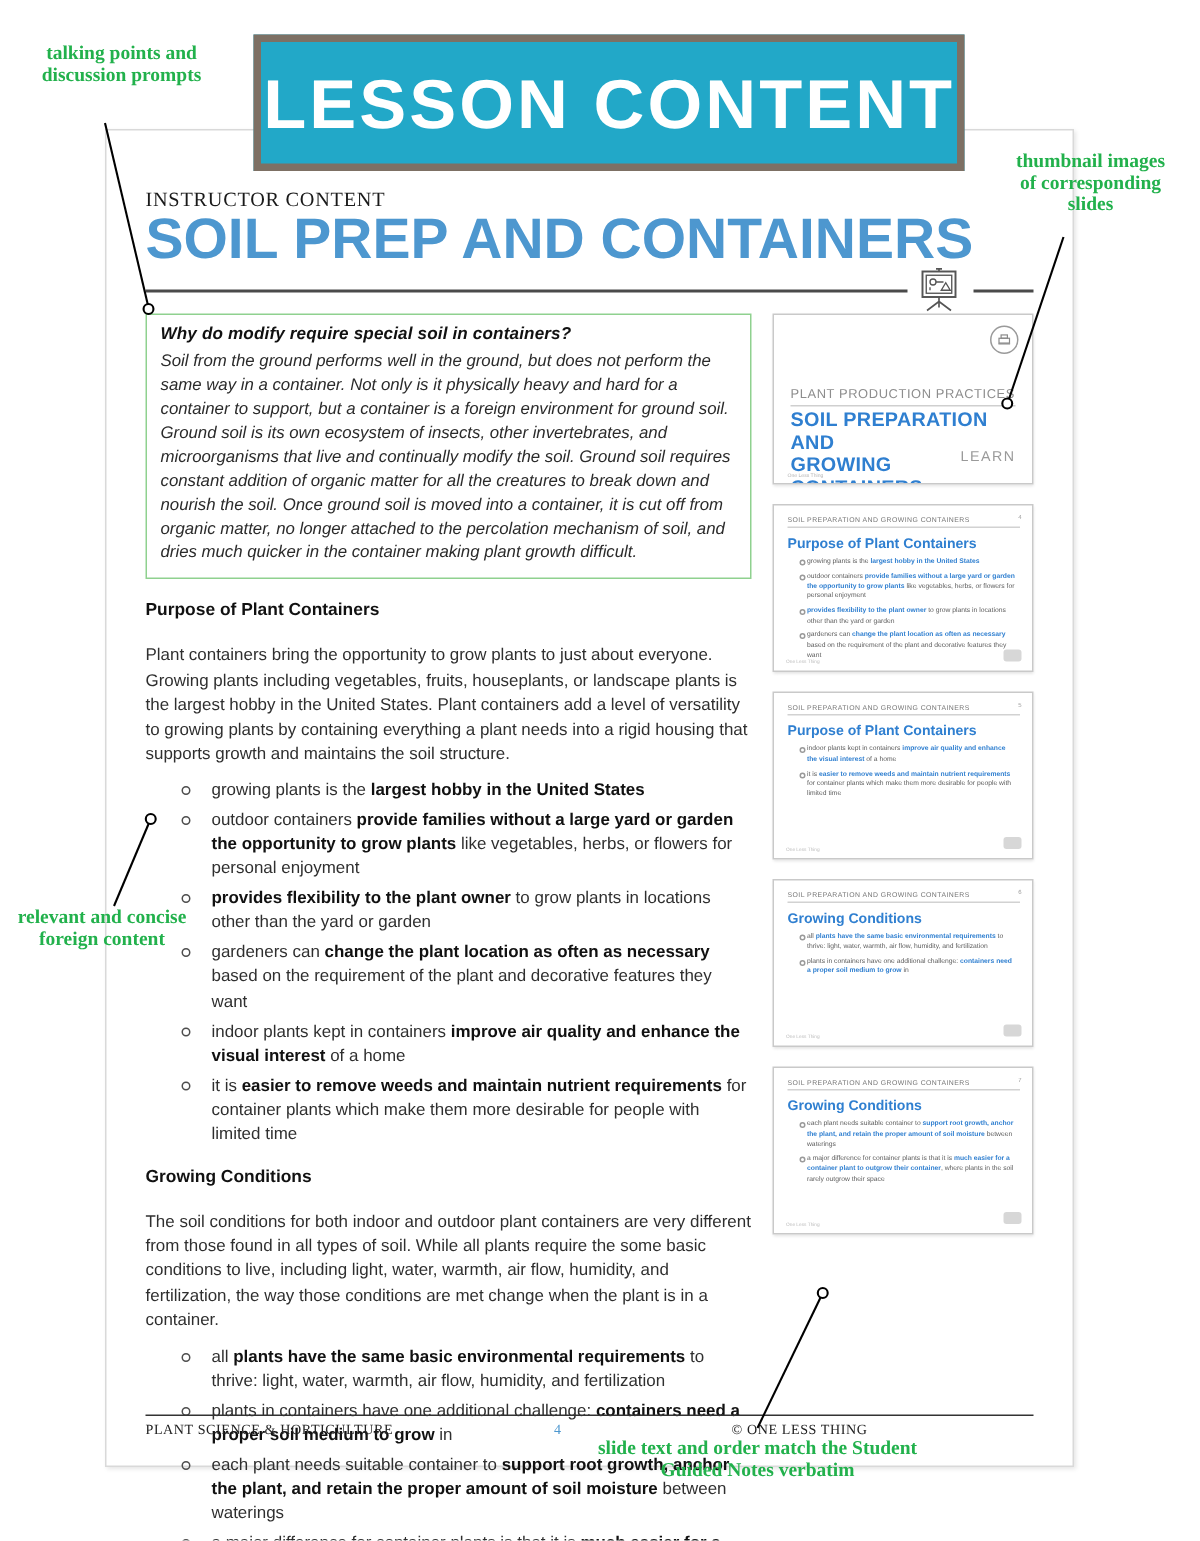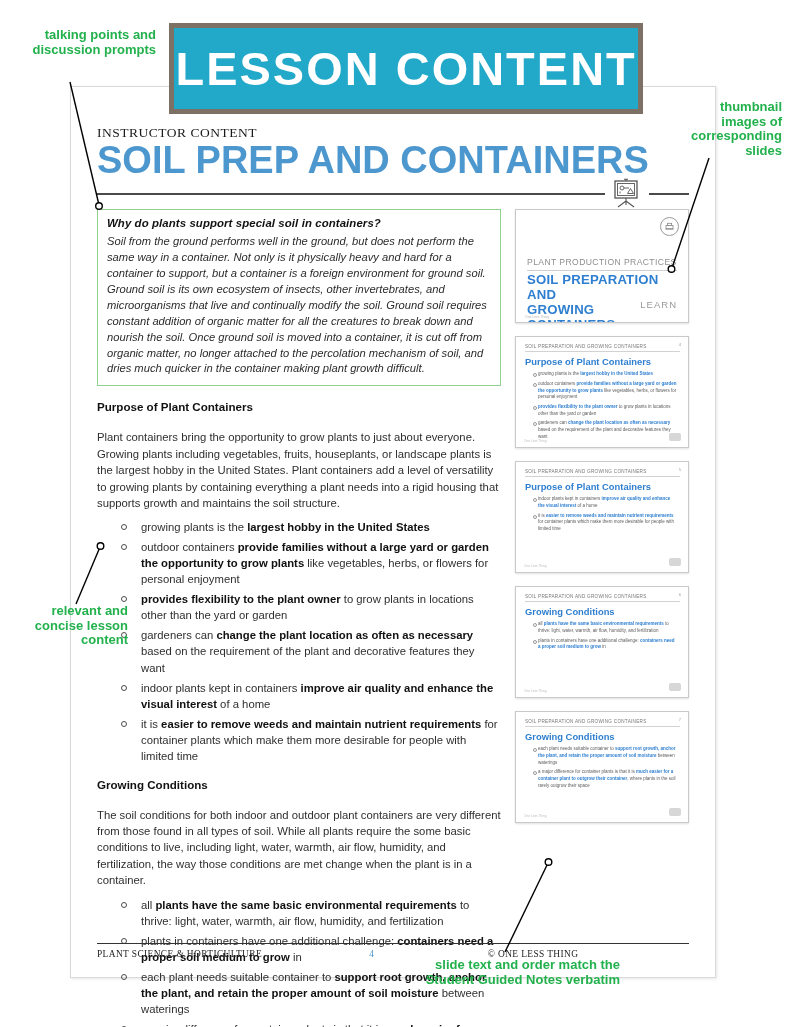--- a/index.html
+++ b/index.html
@@ -51,25 +51,25 @@
     letter-spacing: 2px;
     transform: scaleX(1.02);
     line-height: 1;
     white-space: nowrap;
   }
 
   
   .annot {
     position: absolute;
     color: #22b14c;
-    font-family: Liberation Sans, sans-serif;
+    font-family: Liberation Serif, serif;
     font-weight: bold;
     font-size: 13px;
     line-height: 1.12;
-    text-align: right;
+    text-align: center;
     z-index: 40;
   }
   #annot-talking { left: 6px; top: 28px; width: 150px; }
   #annot-thumbs  { left: 672px; top: 100px; width: 110px; }
   #annot-relevant{ left: 8px; top: 604px; width: 120px; }
   #annot-slide   { left: 390px; top: 958px; width: 230px; }
 
   .leader {
     position: absolute;
     z-index: 35;
@@ -382,21 +382,21 @@
         <path d="M15 2.2 L19 2.2 M17 2.2 L17 4" stroke="#555" stroke-width="1.1" fill="none"></path>
         <path d="M17 21 L17 28 M17 24 L9 30 M17 24 L25 30" stroke="#555" stroke-width="1.1" fill="none"></path>
       </svg>
     </div>
 
     <div id="content-columns">
 
       <div id="left-col">
 
         <div class="callout">
-          <p class="callout-q">Why do plants support special soil in containers?</p>
+          <p class="callout-q">Why do modify require special soil in containers?</p>
           <p class="callout-p">Soil from the ground performs well in the ground, but does not perform the same way in a container. Not only is it physically heavy and hard for a container to support, but a container is a foreign environment for ground soil. Ground soil is its own ecosystem of insects, other invertebrates, and microorganisms that live and continually modify the soil. Ground soil requires constant addition of organic matter for all the creatures to break down and nourish the soil. Once ground soil is moved into a container, it is cut off from organic matter, no longer attached to the percolation mechanism of soil, and dries much quicker in the container making plant growth difficult.</p>
         </div>
 
         <div>
           <div class="sec-head">Purpose of Plant Containers</div>
           <p class="sec-para">Plant containers bring the opportunity to grow plants to just about everyone. Growing plants including vegetables, fruits, houseplants, or landscape plants is the largest hobby in the United States. Plant containers add a level of versatility to growing plants by containing everything a plant needs into a rigid housing that supports growth and maintains the soil structure.</p>
           <ul class="bullets">
               <li><span>growing plants is the </span><b>largest hobby in the United States</b></li>
               <li><span>outdoor containers </span><b>provide families without a large yard or garden the opportunity to grow plants</b><span> like vegetables, herbs, or flowers for personal enjoyment</span></li>
               <li><b>provides flexibility to the plant owner</b><span> to grow plants in locations other than the yard or garden</span></li>
@@ -506,21 +506,21 @@
     </div>
   </div>
 </div>
 
 <div id="lesson-banner">
   <span class="banner-text">LESSON CONTENT</span>
 </div>
 
 <div class="annot" id="annot-talking">talking points and discussion prompts</div>
 <div class="annot" id="annot-thumbs">thumbnail images of corresponding slides</div>
-<div class="annot" id="annot-relevant">relevant and concise lesson content</div>
+<div class="annot" id="annot-relevant">relevant and concise foreign content</div>
 <div class="annot" id="annot-slide">slide text and order match the Student Guided Notes verbatim</div>
 
 <svg class="leader" style="left:0;top:0;width:800px;height:1027px;">
   <line x1="70" y1="82" x2="99" y2="205"></line>
   <circle cx="99" cy="206" r="3.3"></circle>
 </svg>
 <svg class="leader" style="left:0;top:0;width:800px;height:1027px;">
   <line x1="709" y1="158" x2="672" y2="268"></line>
   <circle cx="671.5" cy="269" r="3.3"></circle>
 </svg>

